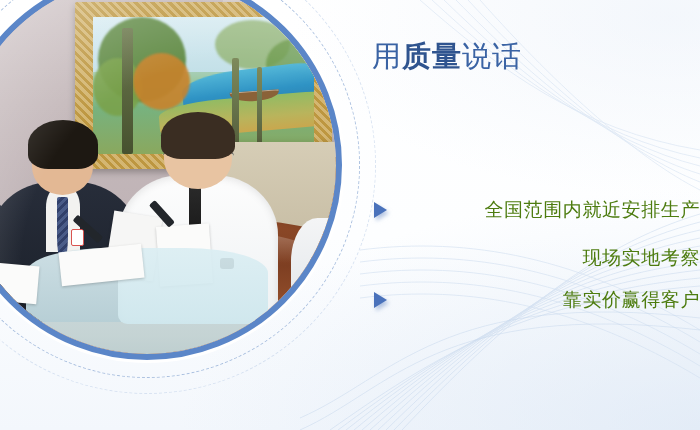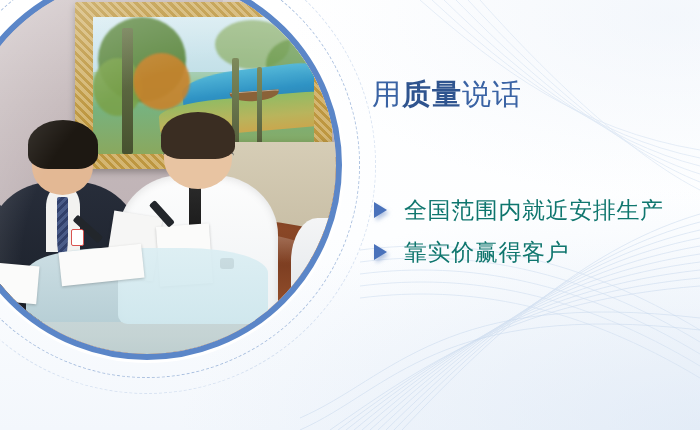--- a/index.html
+++ b/index.html
@@ -284,21 +284,21 @@
     pointer-events:none;
   }
 
   
   .content {
     position:absolute;
     left:368px; top:0;
     width:332px; height:430px;
   }
 
-  .headline { position:absolute; left:4px; top:36px; width:328px;margin-top:38px; }
+  .headline { position:absolute; left:4px; top:36px; width:328px; }
   .headline .line {
     font-size:29px;
     line-height:41px;
     letter-spacing:1px;
     color:#3a63a4;
     white-space:nowrap;
   }
   .headline .line .em {
     font-weight:bold;
     color:#2f548f;
@@ -311,25 +311,26 @@
   .feature .marker {
     position:absolute; left:2px; top:6px;
     width:0; height:0;
     border-top:8px solid transparent;
     border-bottom:8px solid transparent;
     border-left:13px solid #4a72bb;
     filter:drop-shadow(2px 3px 2px rgba(120,150,200,.55));
   }
   .feature .ftext { margin-left:32px; }
   .feature .ftext .l {
-    font-size:23px;
+    font-size:19px;
     line-height:28px;
-    color:#0f766e;
+    color:#4d7c0f;
     letter-spacing:.6px;
     white-space:nowrap;
+    text-align:right;
   }
   .feature .ftext .l + .l { margin-top:20px; }
 </style>
 </head>
 <body>
 
 <div class="banner">
 
   <div class="bg-tint"></div>
 
@@ -449,20 +450,21 @@
         <span>用</span><span class="em">质量</span><span>说话</span>
       </div>
     </div>
 
     <div class="features">
 
       <div class="feature">
         <div class="marker"></div>
         <div class="ftext">
           <div class="l">全国范围内就近安排生产</div>
+          <div class="l">现场实地考察</div>
         </div>
       </div>
 
       <div class="feature">
         <div class="marker"></div>
         <div class="ftext">
           <div class="l">靠实价赢得客户</div>
         </div>
       </div>
 

